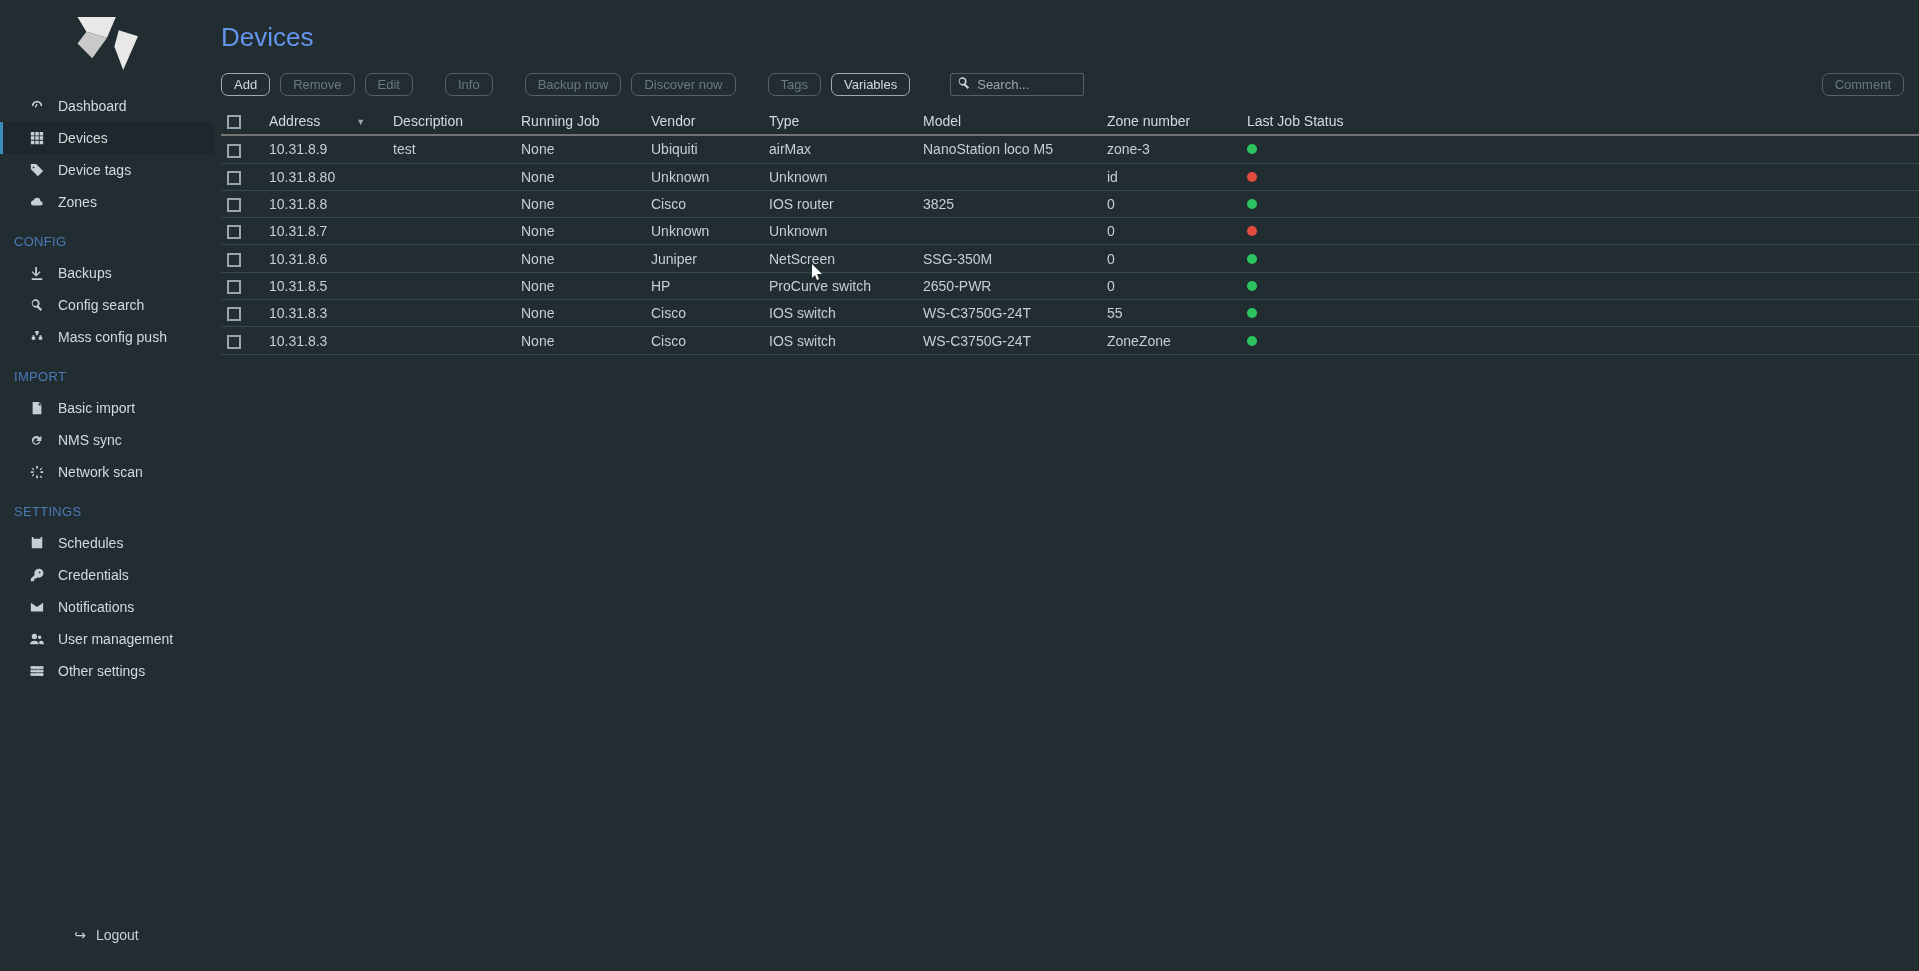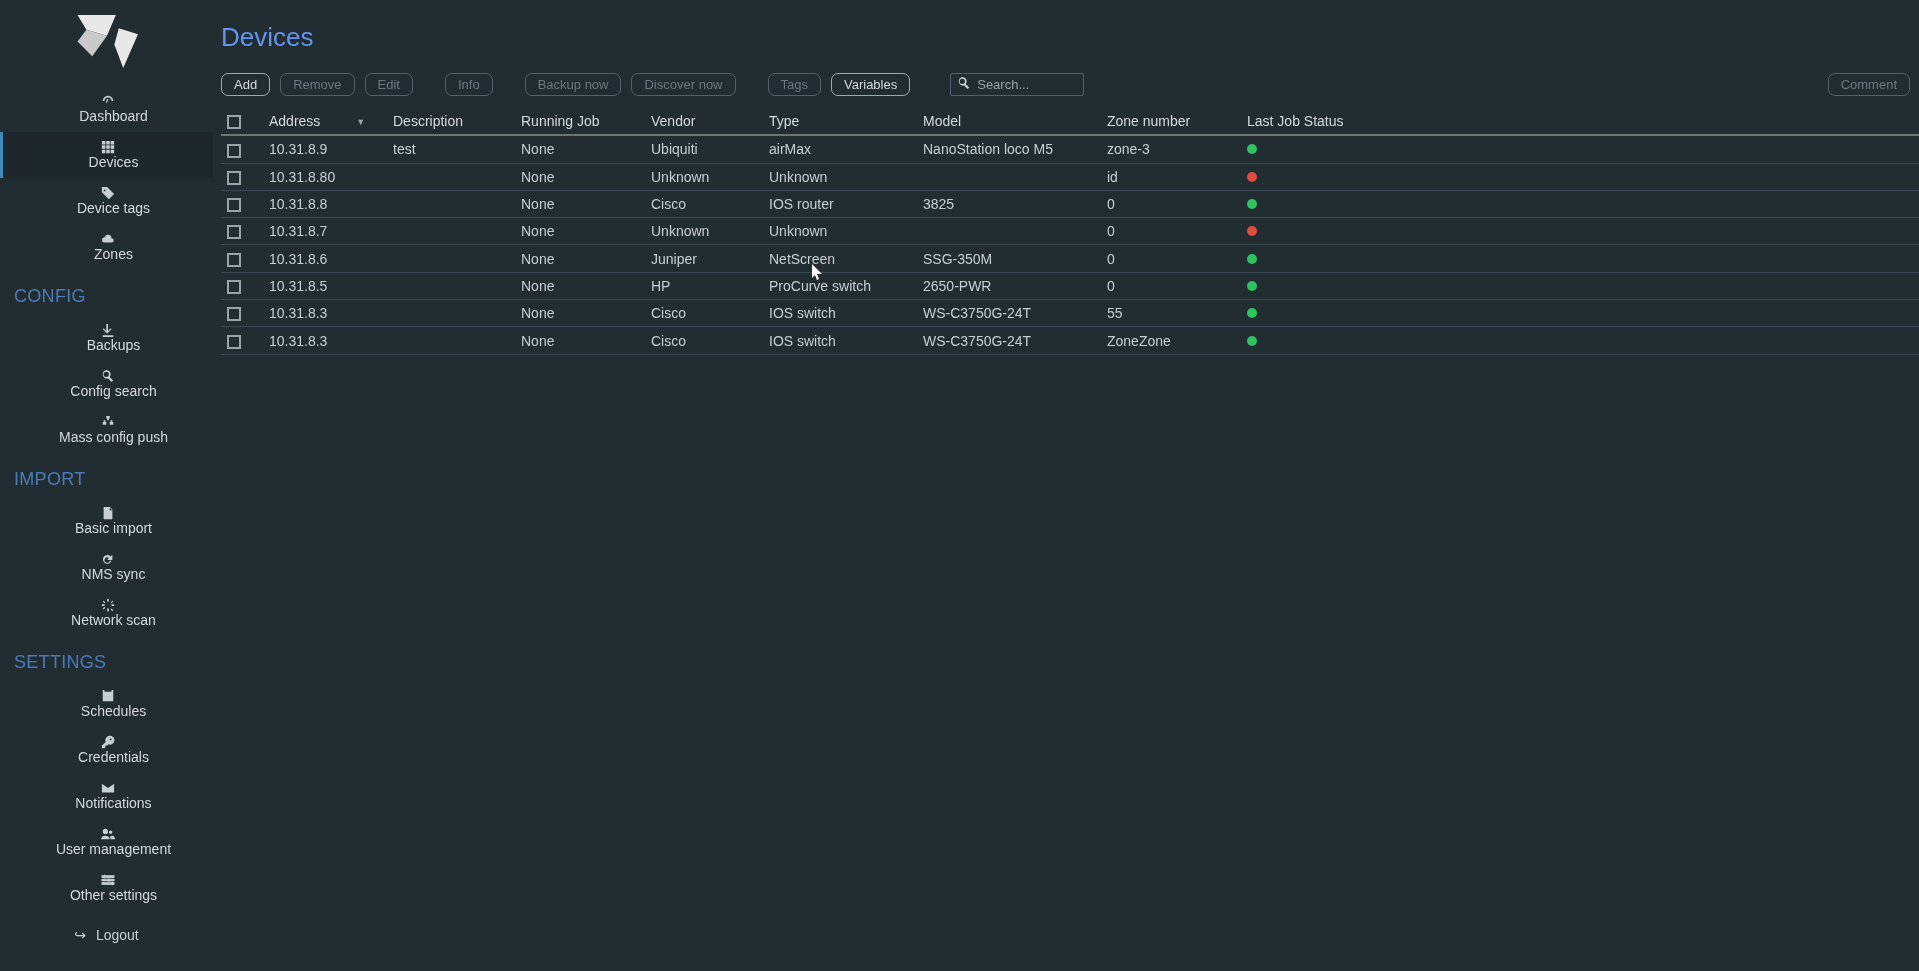--- a/index.html
+++ b/index.html
@@ -24,31 +24,30 @@
   .logo {
     height: 90px;
     display: flex;
     align-items: center;
     justify-content: center;
   }
   .logo svg { width: 74px; height: 56px; }
   .nav-section-header {
     padding: 8px 14px;
     color: #4b7ab7;
-    font-size: 18px;
+    font-size: 13px;
     letter-spacing: .3px;
     margin-top: 8px;
   }
   .nav-item {
     display: flex;
     align-items: center;
     padding: 8px 14px 8px 28px;
     cursor: pointer;
     color: #d4d9de;
-    flex-direction: column;
   }
   .nav-item.active { background: #1e282c; border-left: 3px solid #3c8dbc; padding-left: 25px; }
   .nav-item .ico {
     width: 18px;
     margin-right: 12px;
     font-size: 14px;
     display: flex;
     align-items: center;
     justify-content: center;
     color: #c7ced4;
@@ -113,21 +112,21 @@
   .search-wrap input {
     background: transparent;
     border: none;
     outline: none;
     color: #d4d9de;
     font-size: 13px;
     width: 100px;
   }
   .search-wrap input::placeholder { color: #9aa4ab; }
   .tb-spacer { flex: 1; }
-  .tb-btn.right { margin-right: 9px; }
+  .tb-btn.right { margin-right: 15px; }
 
   
   .grid-wrap { margin-left: 8px; }
   table.grid {
     width: 100%;
     border-collapse: collapse;
     table-layout: fixed;
   }
   .grid th, .grid td {
     text-align: left;

